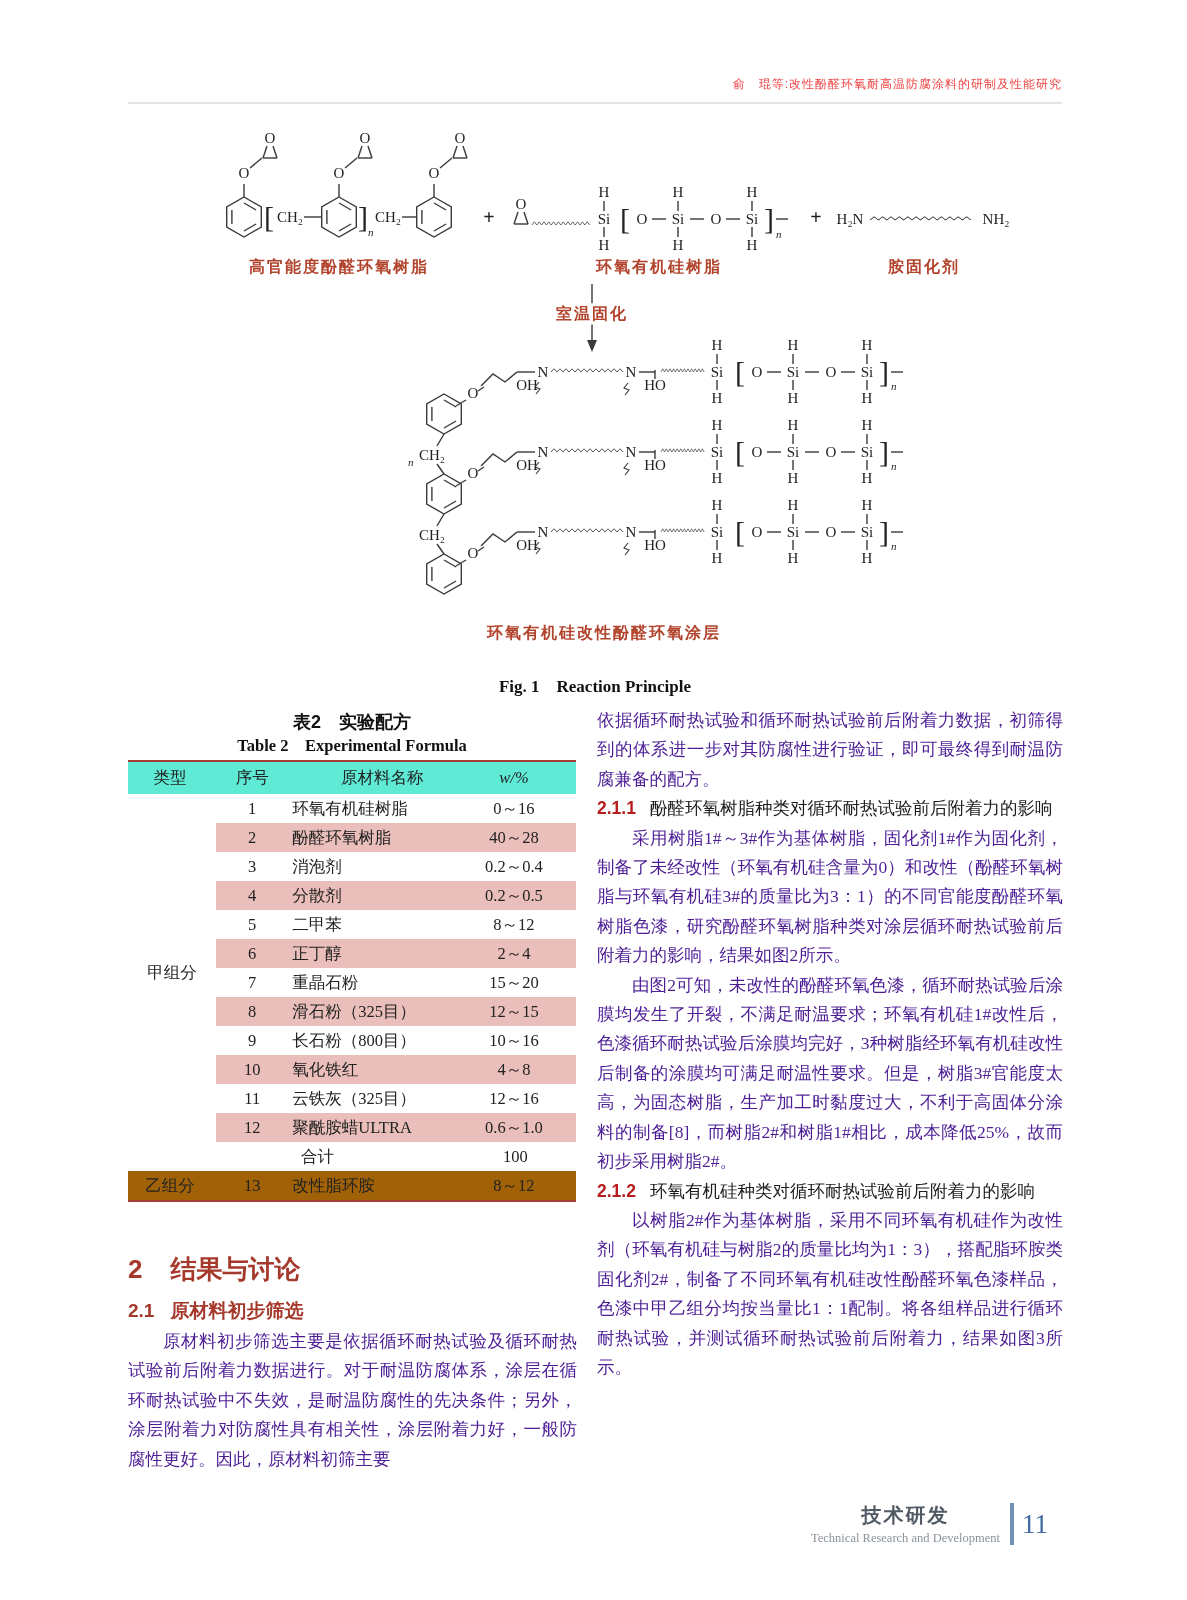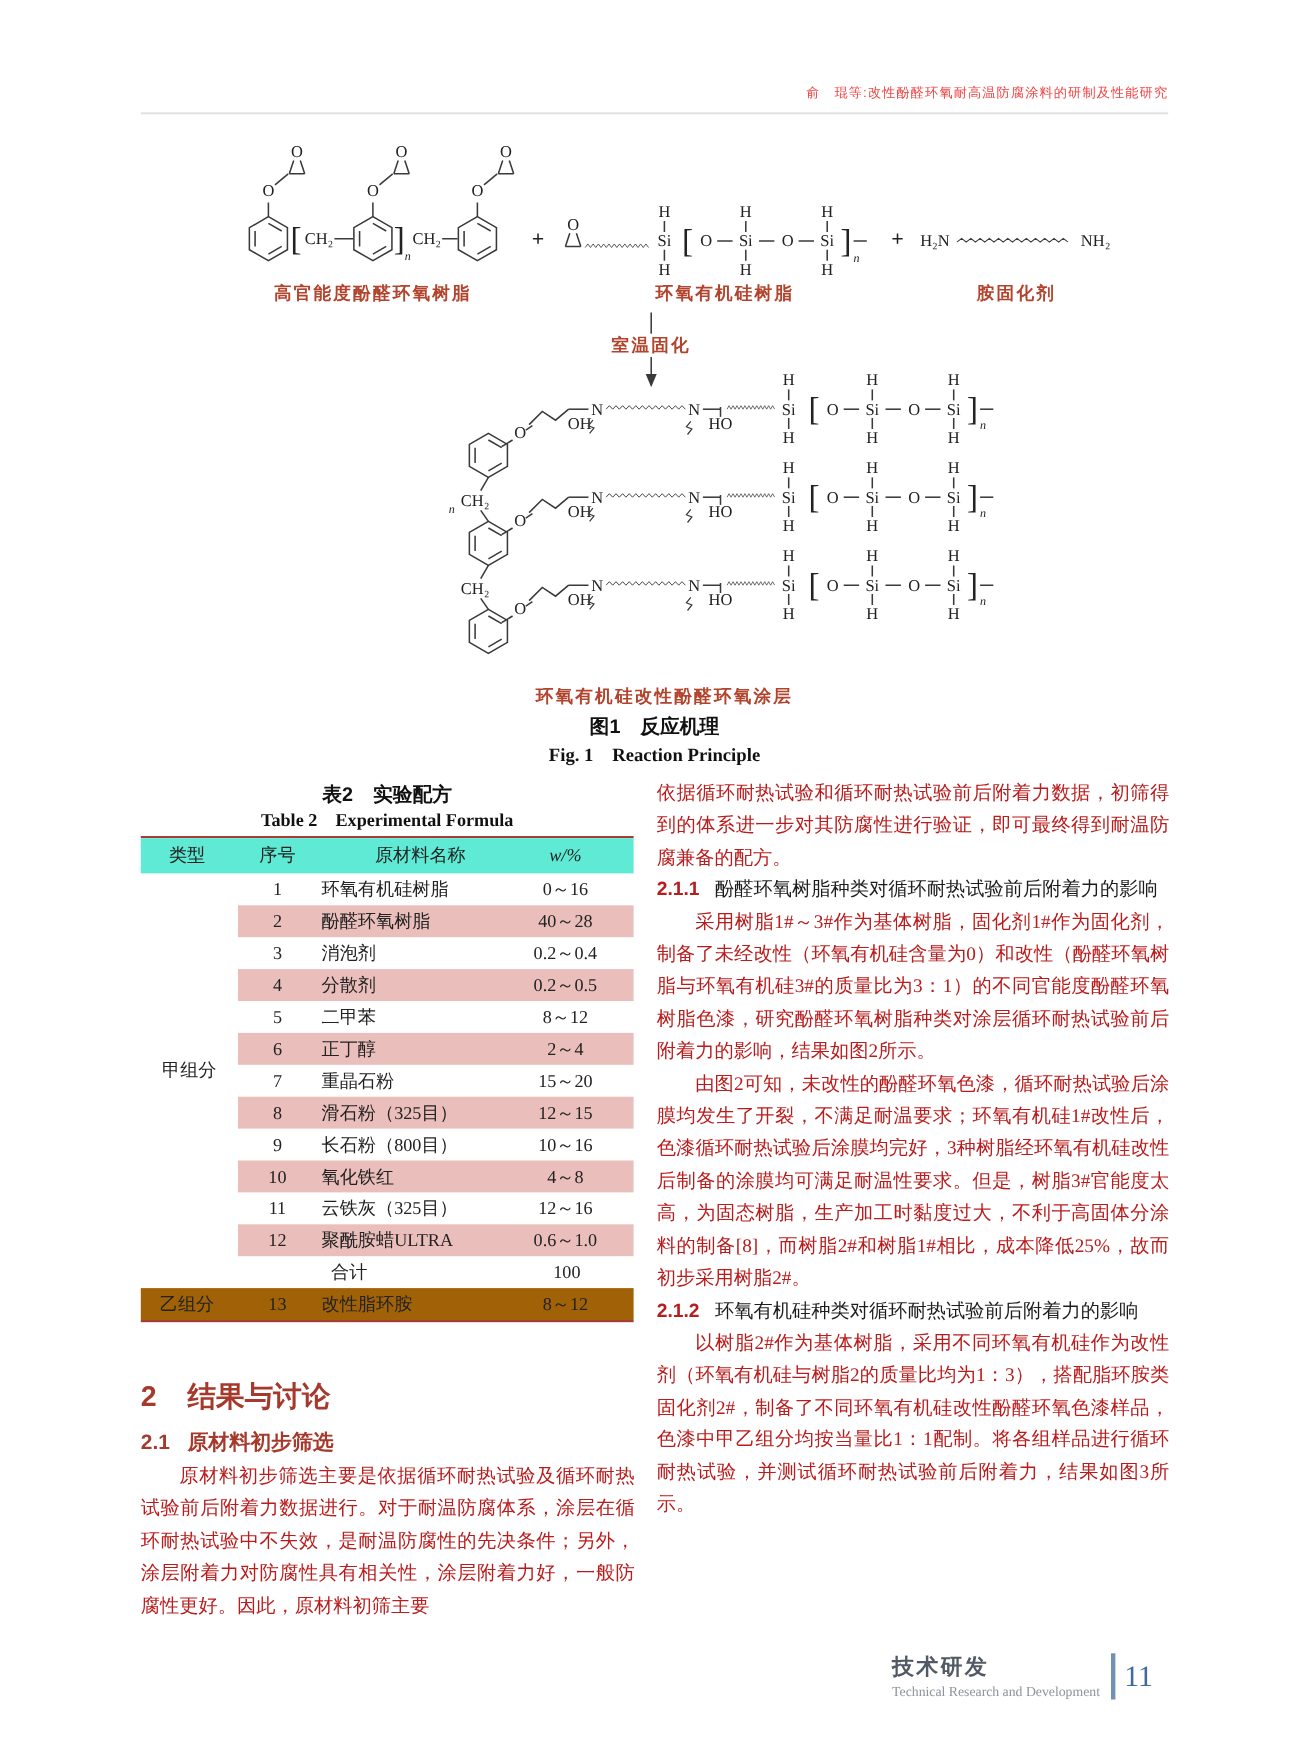--- a/index.html
+++ b/index.html
@@ -40,29 +40,29 @@
   .c-w{width:88px;text-align:center;padding-right:20px;}
   .t2-hrow .c-w{font-style:italic;font-family:"Liberation Serif",serif;}
   .groupA{position:absolute;left:0;top:200px;width:88px;text-align:center;font-size:16.5px;}
   
   .sec2{position:absolute;top:1252px;left:128px;font-family:"Liberation Sans",sans-serif;
         font-weight:bold;font-size:26px;color:#a5392b;}
   .sec2 .num{margin-right:28px;}
   .sec21{position:absolute;top:1298px;left:128px;font-family:"Liberation Sans",sans-serif;
          font-weight:bold;font-size:19px;color:#a5392b;}
   .sec21 .num{margin-right:16px;}
-  .para{font-size:17.5px;line-height:29.4px;text-align:justify;color:#b91c1c;}
+  .para{font-size:17.5px;line-height:29.4px;text-align:justify;color:#4c1d95;}
   .indent{text-indent:2em;}
   .lpara{position:absolute;top:1327px;left:128px;width:449px;}
   .rcol{position:absolute;top:706px;left:597px;width:466px;}
   .subhead{font-size:17.5px;line-height:29.4px;padding-left:3em;text-indent:-3em;color:#1d1d1d;}
   .subhead .num{color:#b91c1c;font-family:"Liberation Sans",sans-serif;font-weight:bold;margin-right:14px;margin-top:28px;}
   
   .footer{position:absolute;top:1502px;left:0;width:1048px;display:flex;justify-content:flex-end;align-items:center;}
-  .f-txt{text-align:left;}
+  .f-txt{text-align:center;}
   .f-cn{font-family:"Liberation Sans",sans-serif;font-weight:bold;font-size:20px;color:#515a64;letter-spacing:2px;}
   .f-en{font-size:12.5px;color:#8b939b;margin-top:2px;}
   .f-bar{width:4px;height:42px;background:#7292b4;margin:0 8px 0 10px;}
   .f-num{font-size:27px;color:#3f69a0;}
 </style>
 </head>
 <body>
 
 <div class="page">
 
@@ -209,21 +209,20 @@
         <line class="bond" x1="354" y1="439" x2="360" y2="435"></line>
 
         <use href="#chain" x="355" y="258"></use>
         <use href="#chain" x="355" y="338"></use>
         <use href="#chain" x="355" y="418"></use>
         <text class="redlab" x="480" y="526" text-anchor="middle">环氧有机硅改性酚醛环氧涂层</text>
       </g>
     </svg>
   </div>
 
-  <div class="figcap-cn">图1　反应机理</div>
   <div class="figcap-en">Fig. 1　Reaction Principle</div>
 
   <div class="t2-title-cn">表2　实验配方</div>
   <div class="t2-title-en">Table 2　Experimental Formula</div>
 
   <div class="t2">
     <div class="t2-hrow">
       <div class="c-type">类型</div>
       <div class="c-no">序号</div>
       <div class="c-name" style="text-align:center">原材料名称</div>

